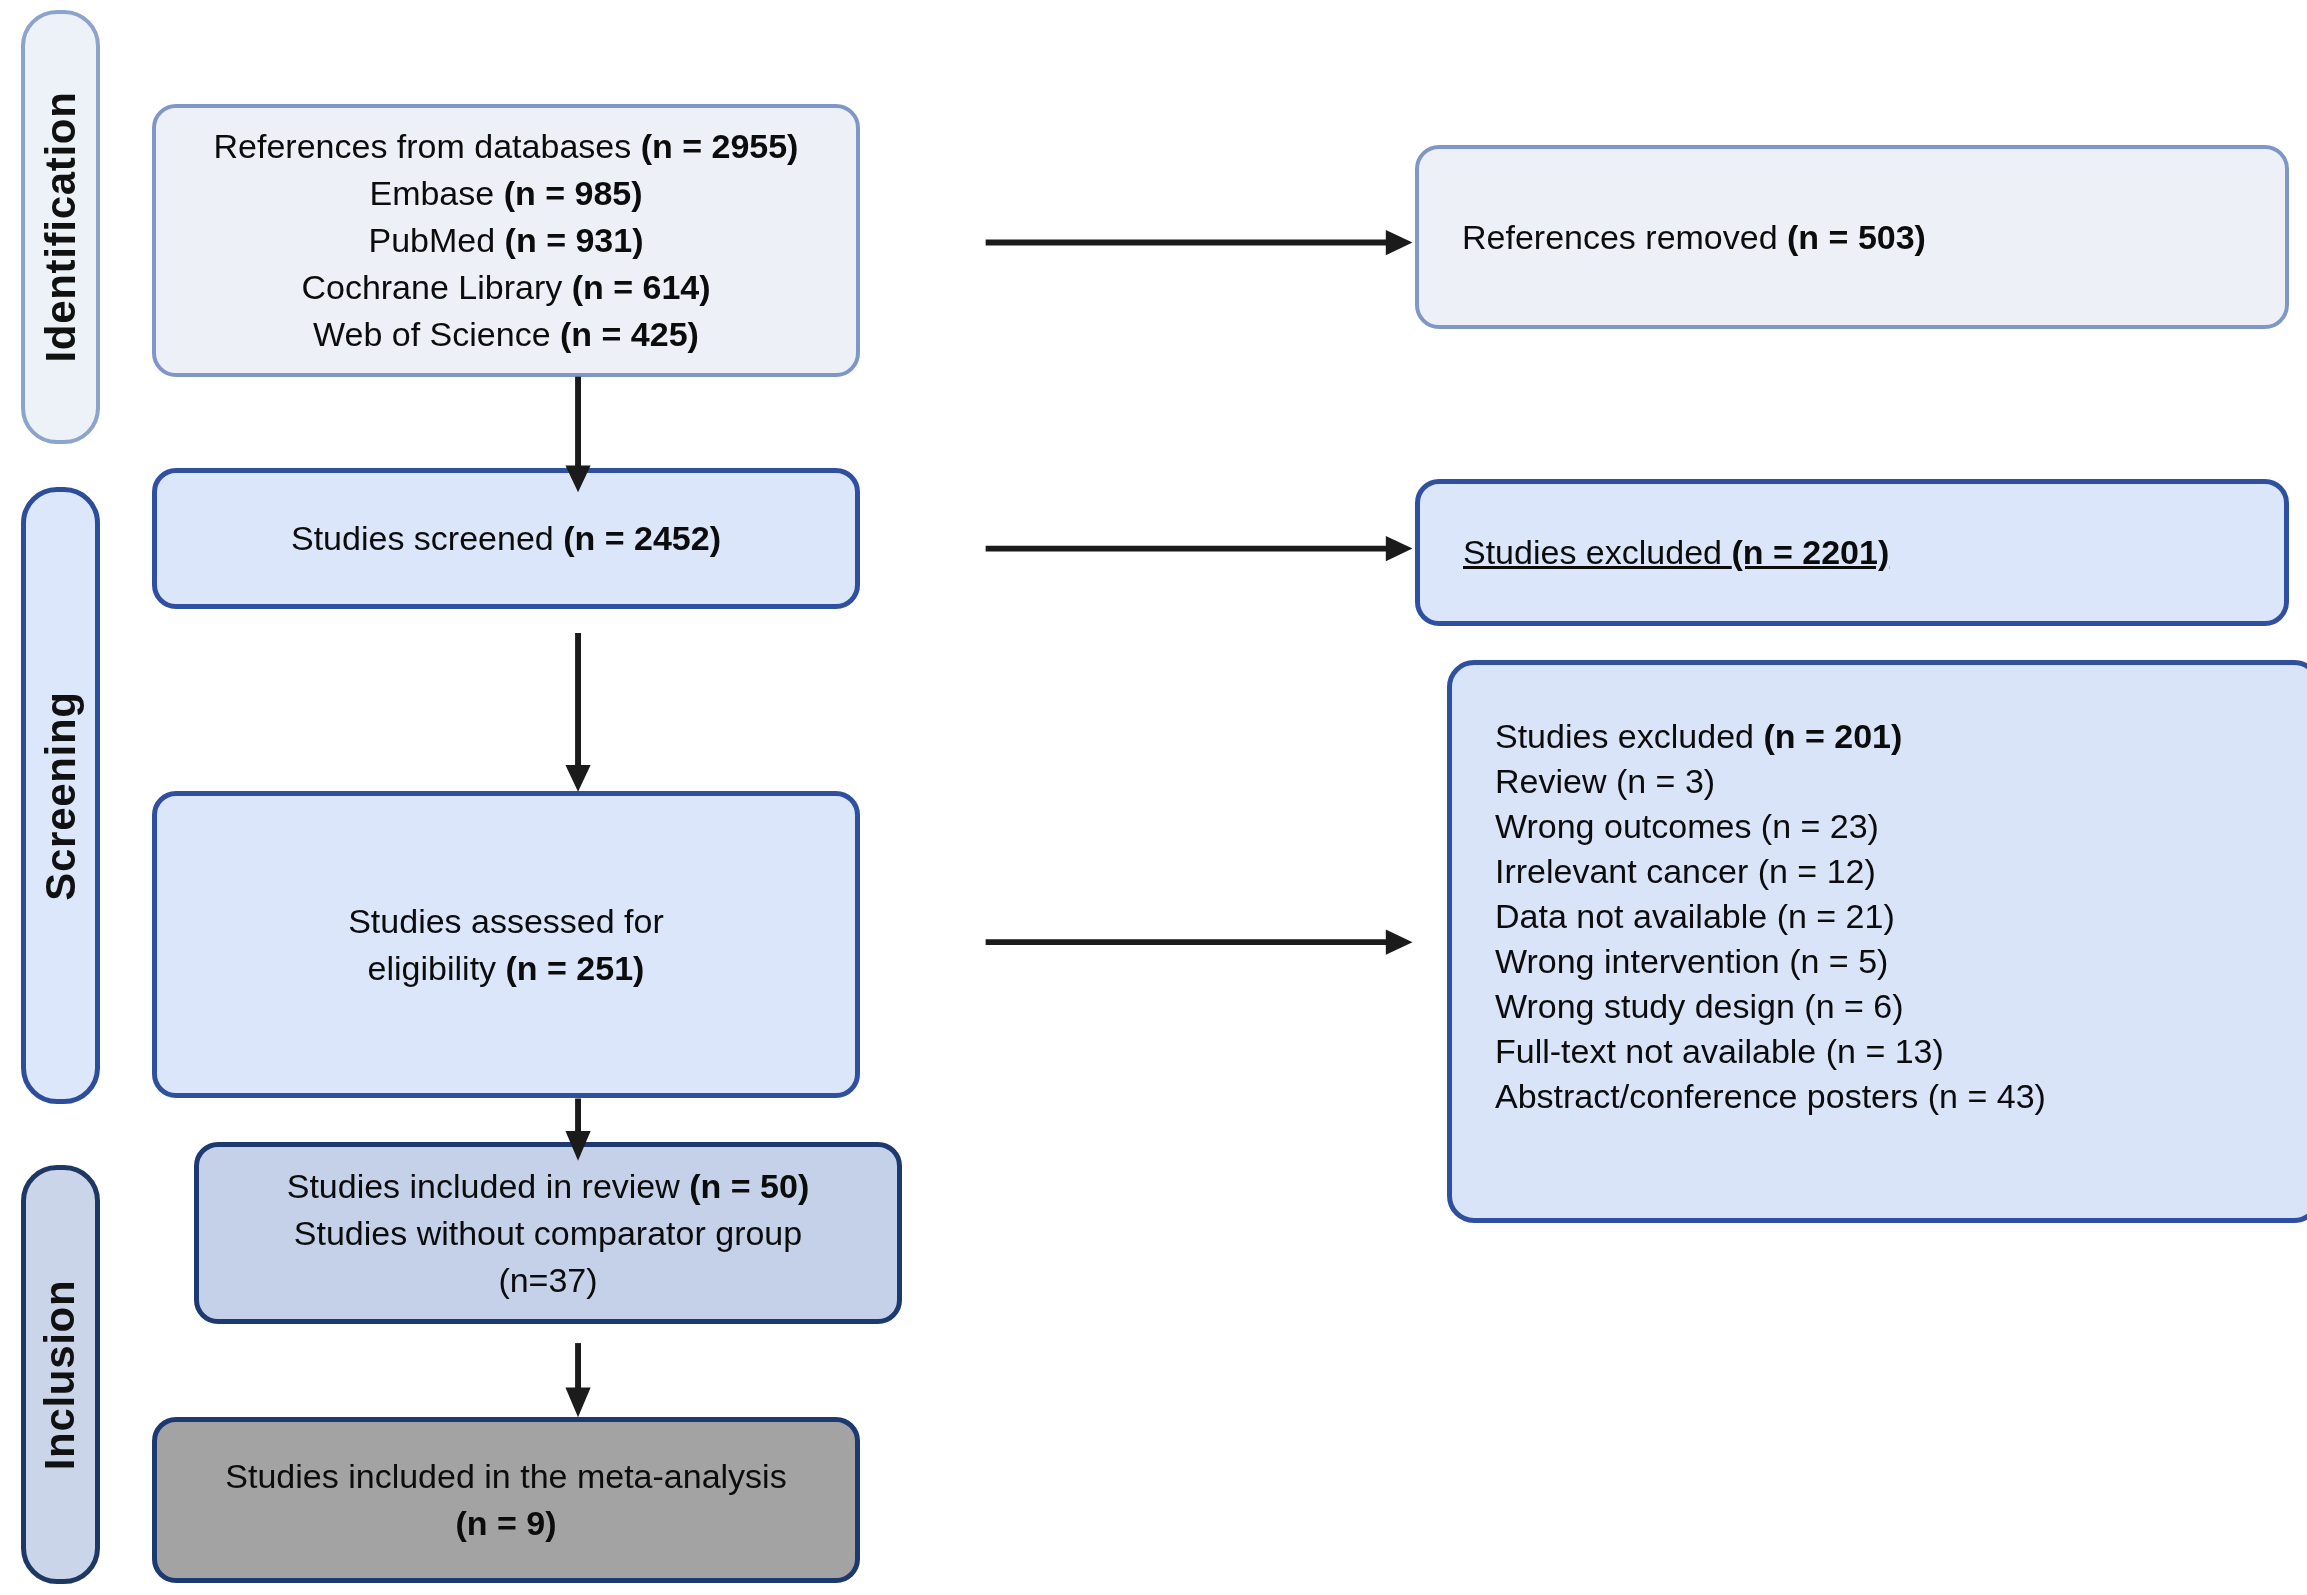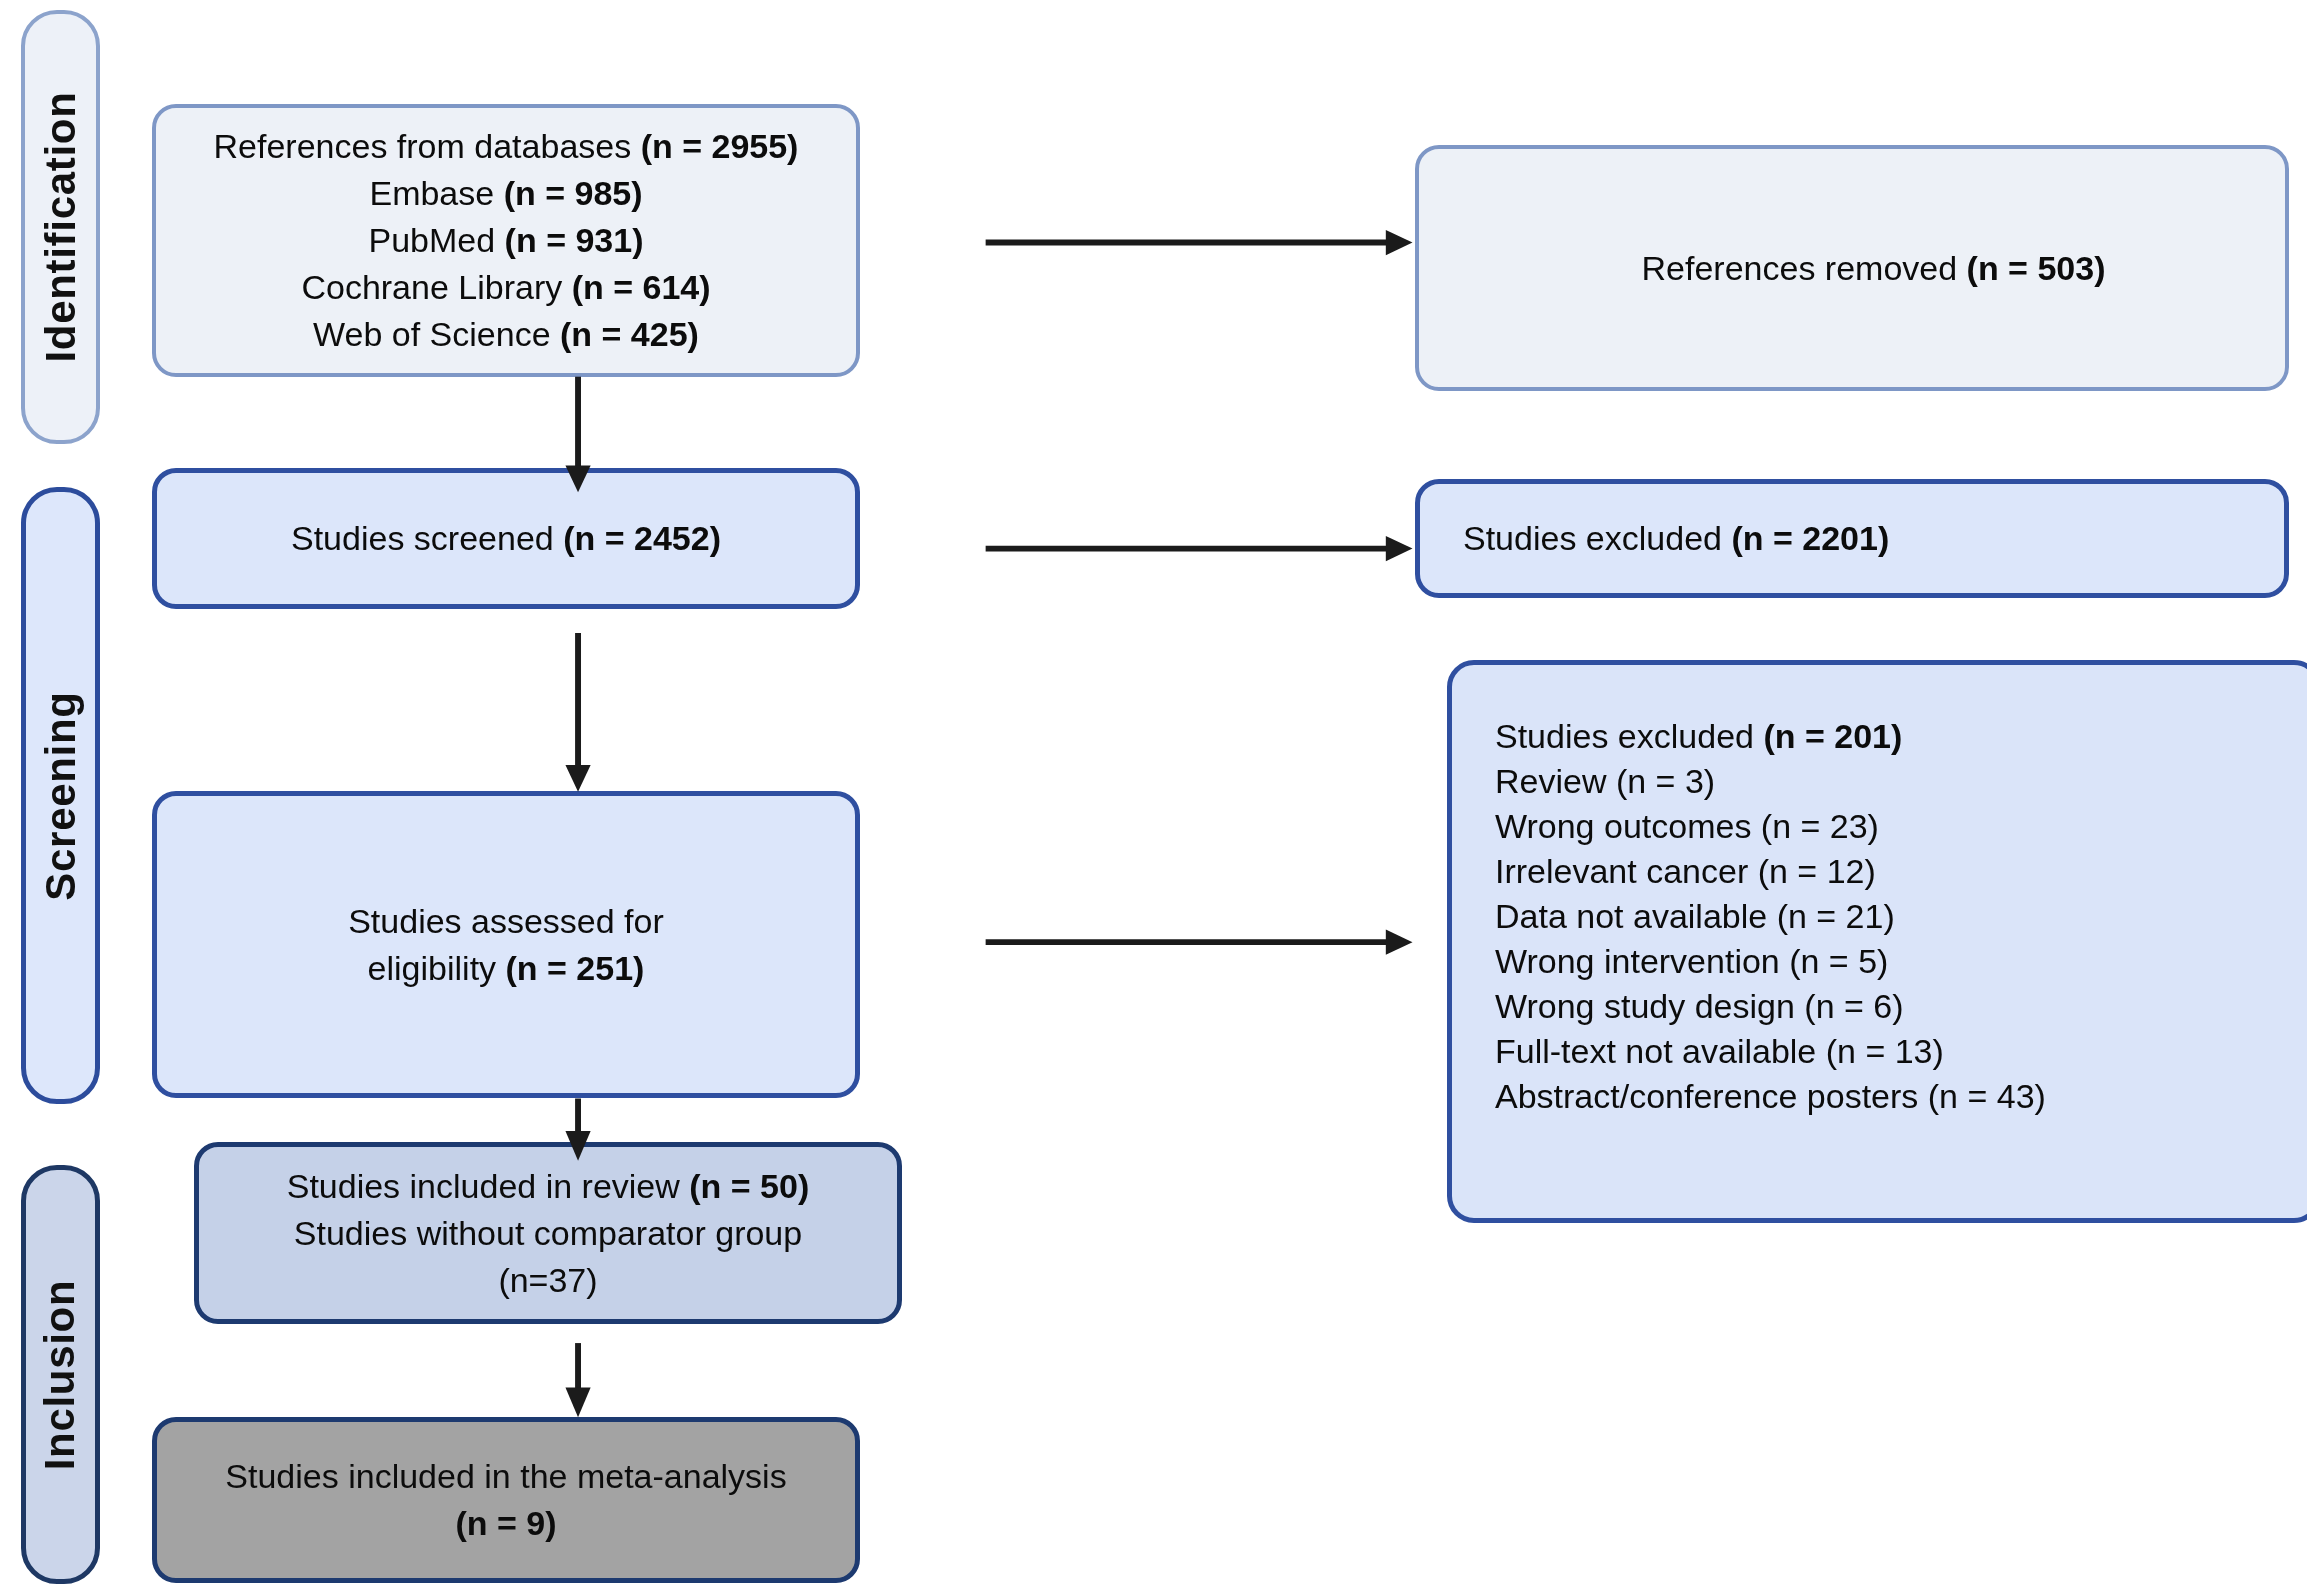--- a/index.html
+++ b/index.html
@@ -52,23 +52,23 @@
   }
   .box .line { white-space: nowrap; }
   .box b, .box .n { font-weight: 700; }
   .center { align-items: center; text-align: center; }
   .leftpad { padding-left: 43px; align-items: flex-start; text-align: left; }
 
   .col-l { left: 152px;  width: 708px; }
   .col-r { left: 1415px; width: 874px; }
 
   .box.databases   { top: 104px;  height: 273px; background: #edf1f7; border: 4.4px solid #7e97c6; }
-  .box.removed     { top: 145px;  height: 246px; background: #edf1f7; border: 4.4px solid #7e97c6; align-items: center; }
+  .box.removed     { top: 145px;  height: 184px; background: #edf1f7; border: 4.4px solid #7e97c6; }
   .box.screened    { top: 468px;  height: 141px; background: #dce6fa; border: 5.2px solid #2f4fa0; }
-  .box.excluded1   { top: 479px;  height: 119px; background: #dce6fa; border: 5.2px solid #2f4fa0; }
+  .box.excluded1   { top: 479px;  height: 147px; background: #dce6fa; border: 5.2px solid #2f4fa0; text-decoration: underline; }
   .box.eligibility { top: 791px; height: 307px; background: #dce6fa; border: 5.2px solid #2f4fa0; }
   .box.reasons     { top: 660px;  height: 563px; background: #dae4f9; border: 5.2px solid #2f4fa0;
                      justify-content: flex-start; padding-top: 49px; line-height: 45px; border-radius: 27px; margin-left: 32px; }
   .box.review      { top: 1142px; height: 182px; background: #c5d1e8; border: 5.2px solid #1d3a70; margin-left: 42px; }
   .box.meta        { top: 1417px; height: 166px; background: #a3a3a3; border: 5.2px solid #1d3a70; }
 
   
   svg.arrows {
     position: absolute;
     top: 0; left: 0;

